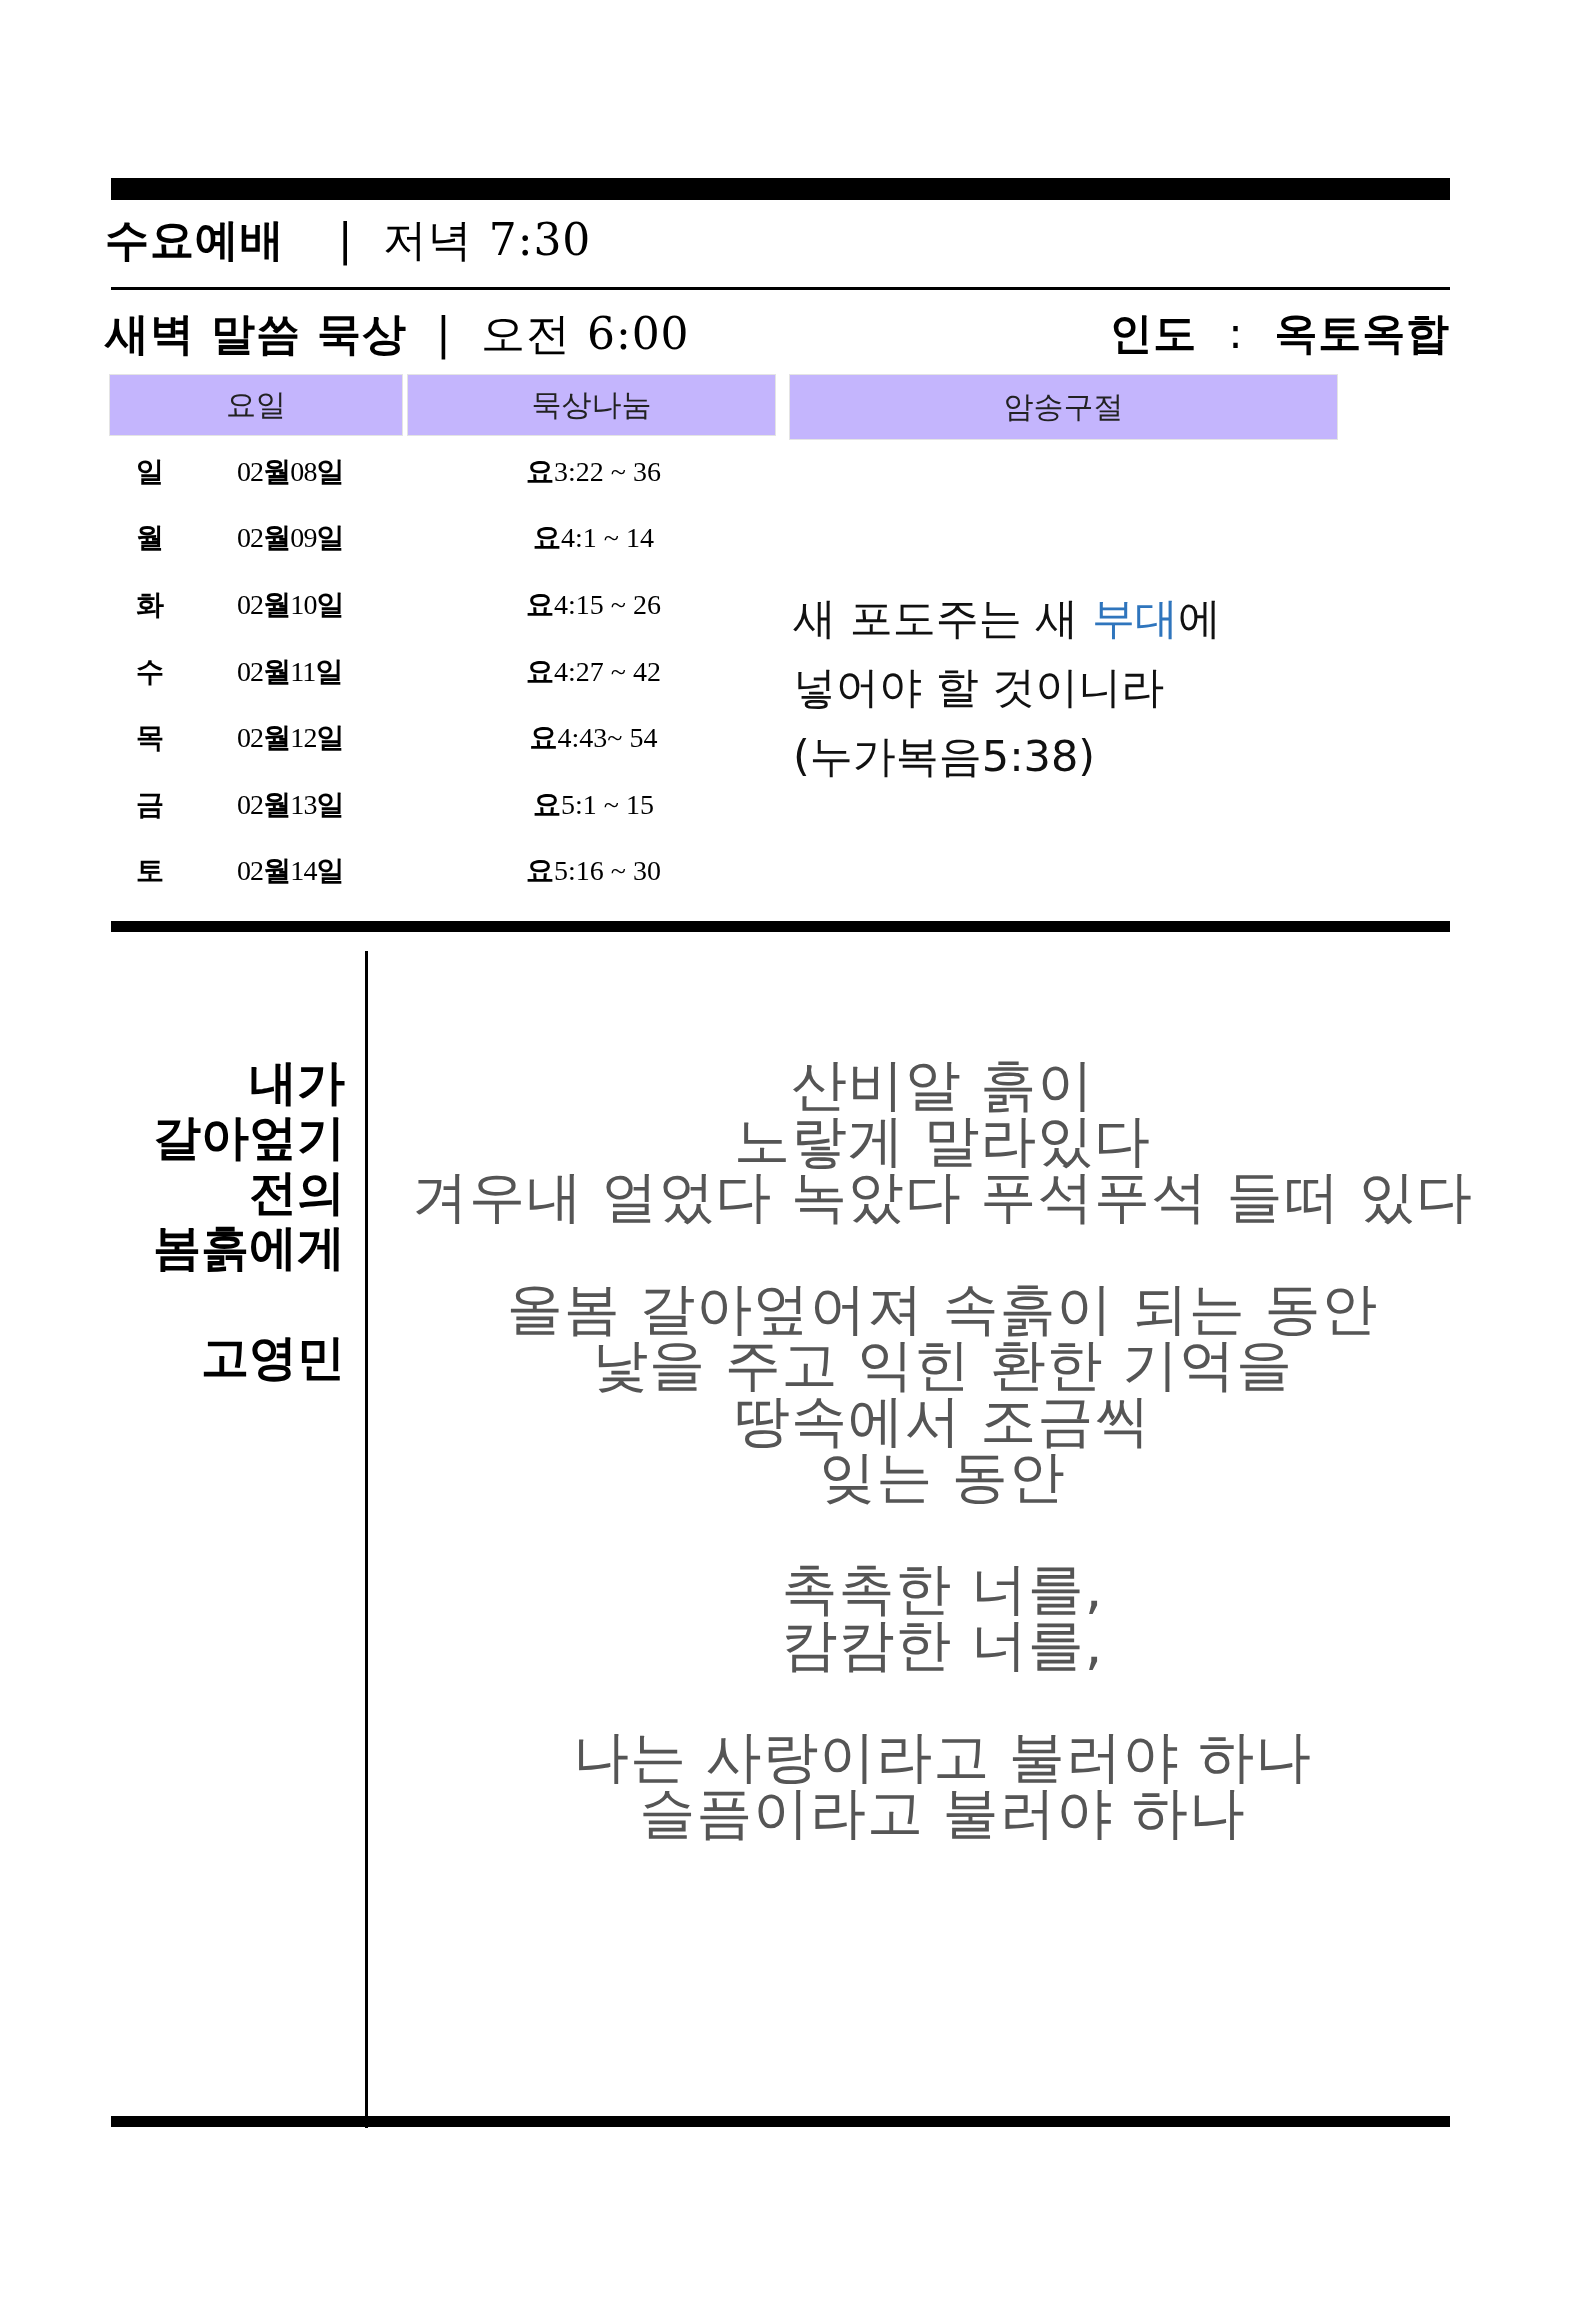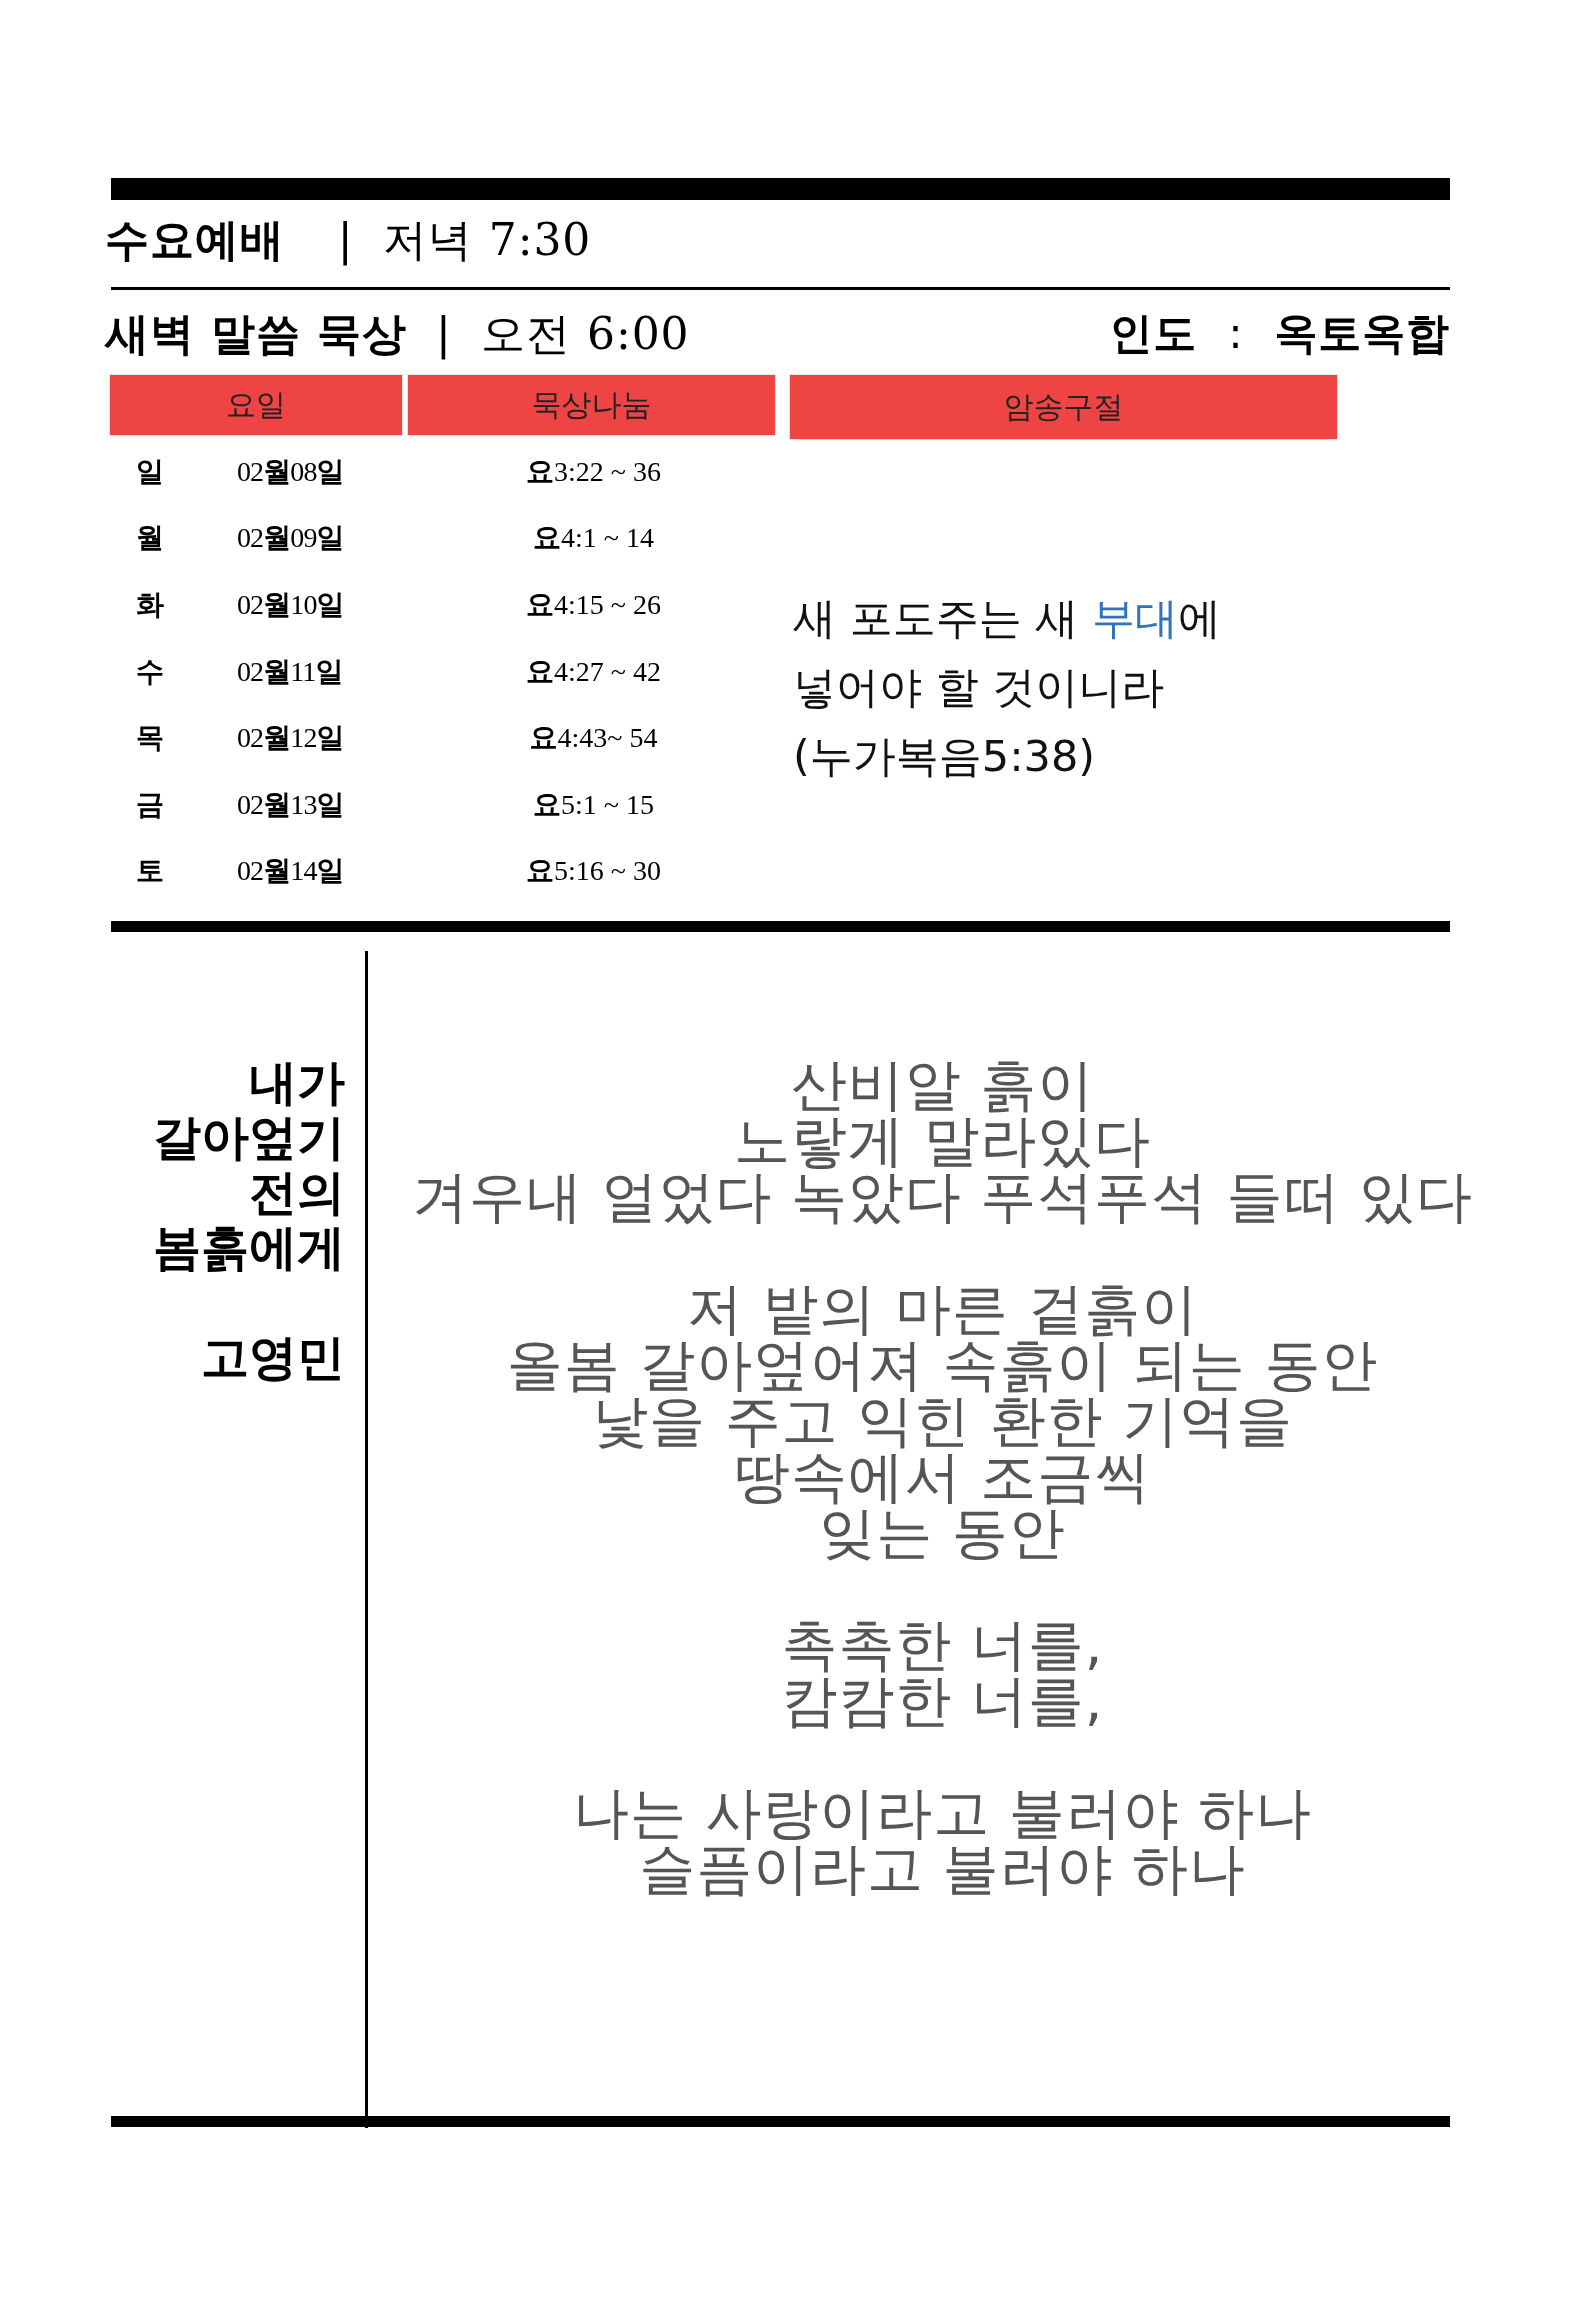--- a/index.html
+++ b/index.html
@@ -5,21 +5,21 @@
     html, body { margin:0; padding:0; background:#ffffff; }
     body { width:1595px; height:2300px; position:relative; overflow:hidden;
            font-family:"DejaVu Sans", "Liberation Sans", sans-serif; color:#000; }
     .bar { position:absolute; background:#000; }
     .serif { font-family:"DejaVu Serif", "Liberation Serif", serif; font-weight:normal; }
     .hdr { position:absolute; font-size:44px; font-weight:bold; line-height:37px; white-space:nowrap; letter-spacing:0.9px; }
     .hdr .light { font-weight:normal; }
     .hdr .sep { font-weight:normal; margin:0 13px; }
     .leader { position:absolute; right:145px; top:315px; font-size:43px; font-weight:bold; line-height:37px; white-space:nowrap; letter-spacing:0.9px; }
     .leader .colon { font-weight:normal; margin:0 15px; }
-    .th { position:absolute; background:#ef4444; border:0.9px solid #e4e4e4; box-sizing:border-box;
+    .th { position:absolute; background:#c4b5fd; border:0.9px solid #e4e4e4; box-sizing:border-box;
           display:flex; align-items:center; justify-content:center; font-size:30px; color:#222;
           font-family:"DejaVu Serif", serif; }
     .row { position:absolute; left:0; height:37px; width:798px; font-size:28px; line-height:37px; }
     .row .day { position:absolute; left:135px; width:30px; text-align:center; font-weight:bold; }
     .row .date { position:absolute; left:237px; font-family:"Liberation Serif", serif; letter-spacing:-0.9px; }
     .row .date b { font-family:"DejaVu Sans", sans-serif; font-weight:bold; font-size:28px; }
     .row .verse { position:absolute; left:408px; width:371px; text-align:center; font-family:"Liberation Serif", serif; }
     .row .verse b { font-family:"DejaVu Sans", sans-serif; font-weight:bold; font-size:28px; }
     .memory { position:absolute; left:793px; width:663px; top:584px; text-align:left; font-size:43px; line-height:69px; color:#111; }
     .memory .hl { color:#2f75bd; }
@@ -116,21 +116,20 @@
   <div>봄흙에게</div>
   <div style="height:55px;"></div>
   <div>고영민</div>
 </div>
 
 <div class="poem-body">
   <div>산비알 흙이</div>
   <div>노랗게 말라있다</div>
   <div>겨우내 얼었다 녹았다 푸석푸석 들떠 있다</div>
   <div></div>
-  <div>저 밭의 마른 겉흙이</div>
   <div>올봄 갈아엎어져 속흙이 되는 동안</div>
   <div>낯을 주고 익힌 환한 기억을</div>
   <div>땅속에서 조금씩</div>
   <div>잊는 동안</div>
   <div></div>
   <div>촉촉한 너를,</div>
   <div>캄캄한 너를,</div>
   <div></div>
   <div>나는 사랑이라고 불러야 하나</div>
   <div>슬픔이라고 불러야 하나</div>

